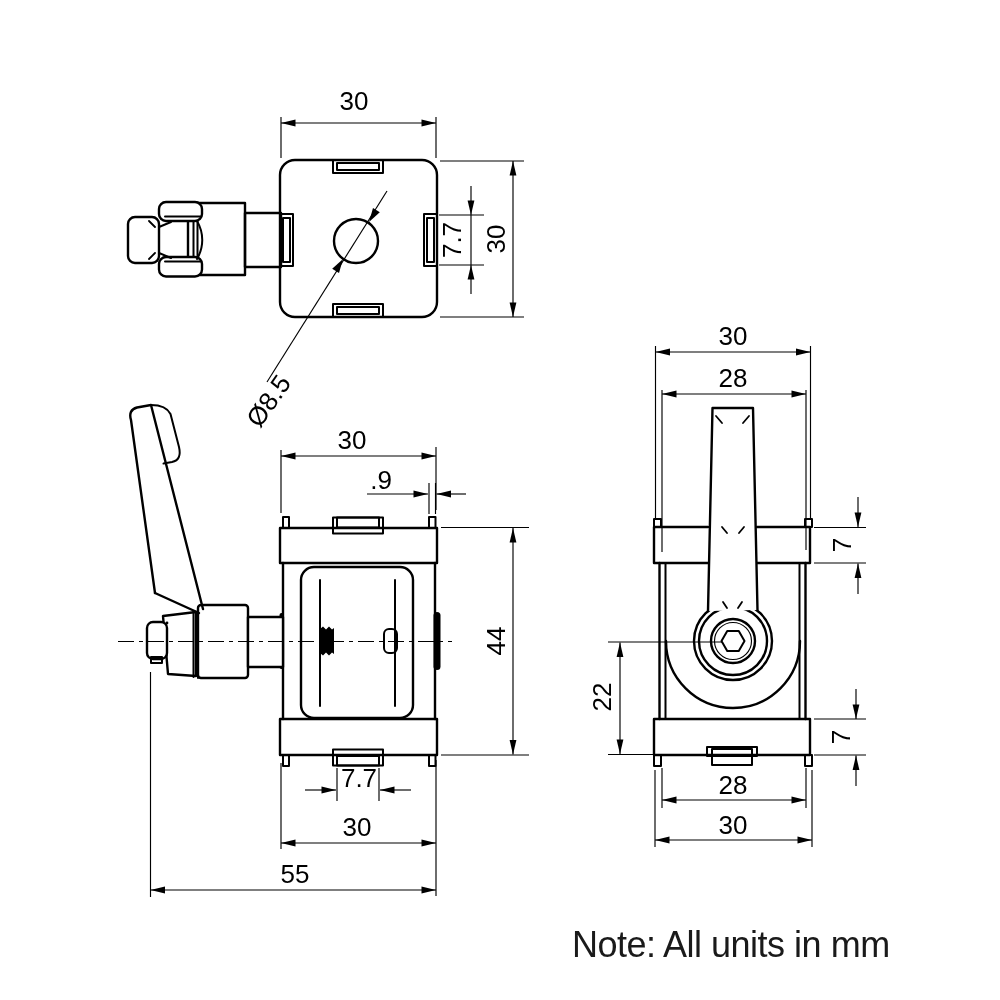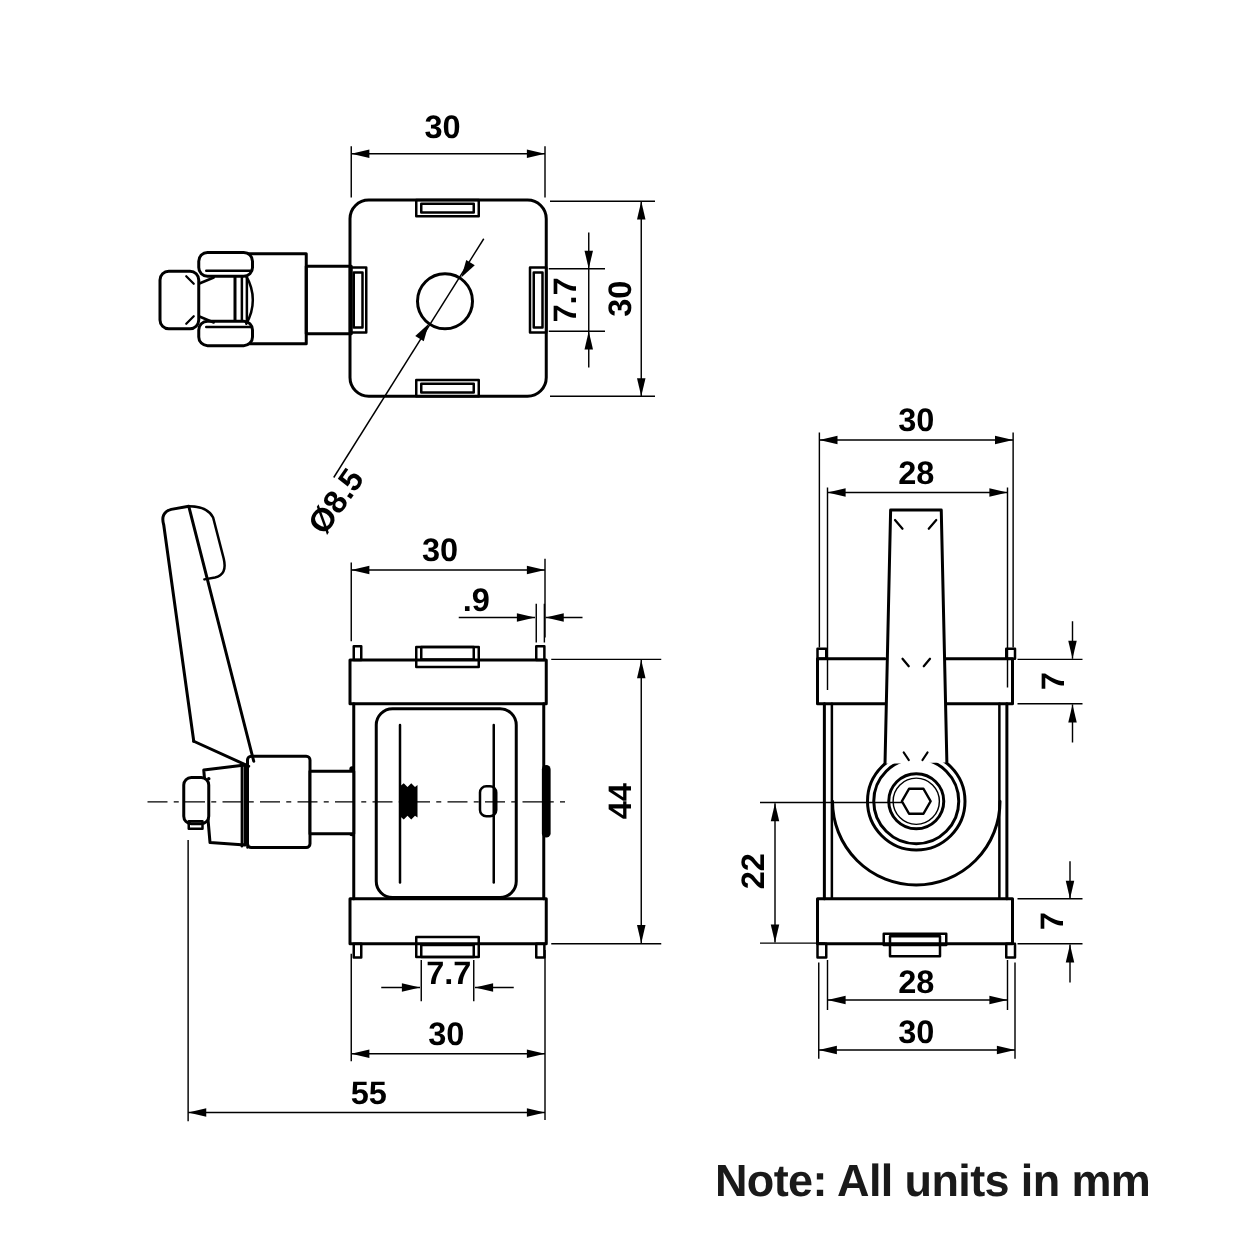--- a/index.html
+++ b/index.html
@@ -1,16 +1,16 @@
 <!DOCTYPE html>
 <html><head>
 <meta charset="utf-8">
 <style>
   html,body{margin:0;padding:0;background:#fff;}
-  .stage{position:relative;width:930px;height:1000px;background:#fff;font-family:"Liberation Sans",sans-serif;font-weight:bold;}
+  .stage{position:relative;width:930px;height:1000px;background:#fff;font-family:"Liberation Sans",sans-serif;}
   svg{position:absolute;left:0;top:0;}
   .ol{fill:none;stroke:#000;stroke-width:2.4;stroke-linejoin:round;stroke-linecap:round;}
   .ol2{fill:none;stroke:#000;stroke-width:2;stroke-linejoin:round;stroke-linecap:round;}
   .wfill{fill:#fff;stroke:#000;stroke-width:2.4;stroke-linejoin:round;}
   .wf{fill:#fff;stroke:none;}
   .blk{fill:#000;stroke:none;}
   .thin{fill:none;stroke:#000;stroke-width:1.15;}
   .cl{fill:none;stroke:#000;stroke-width:1.1;stroke-dasharray:16 5 4 5;}
   .tick{fill:none;stroke:#000;stroke-width:1.8;stroke-linecap:round;}
   .dimtxt{font-family:"Liberation Sans",sans-serif;font-size:26px;fill:#000;}

